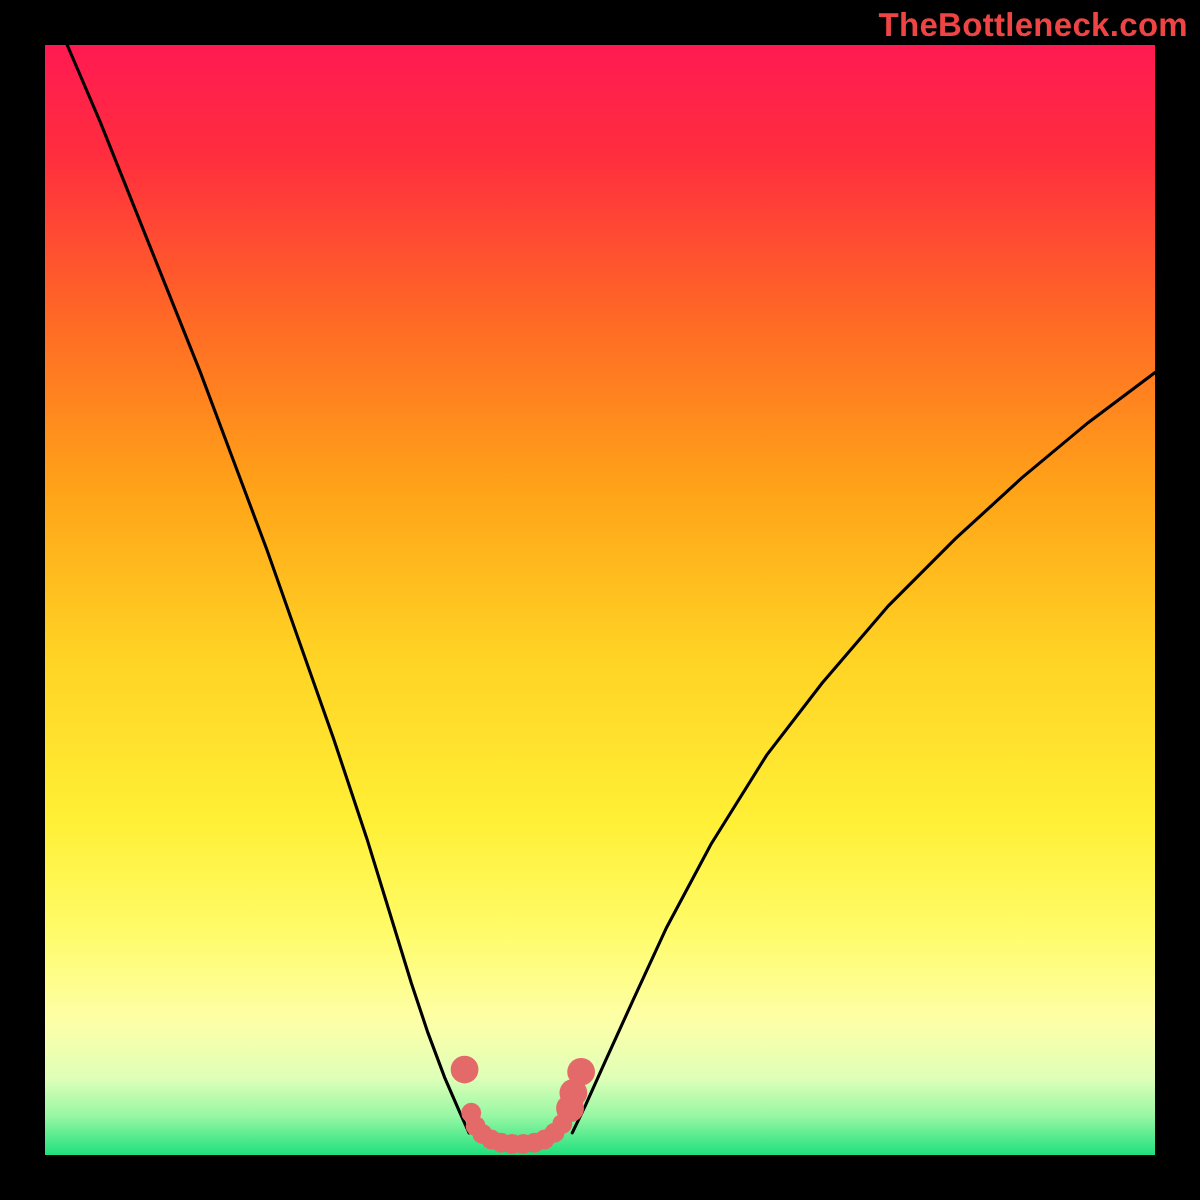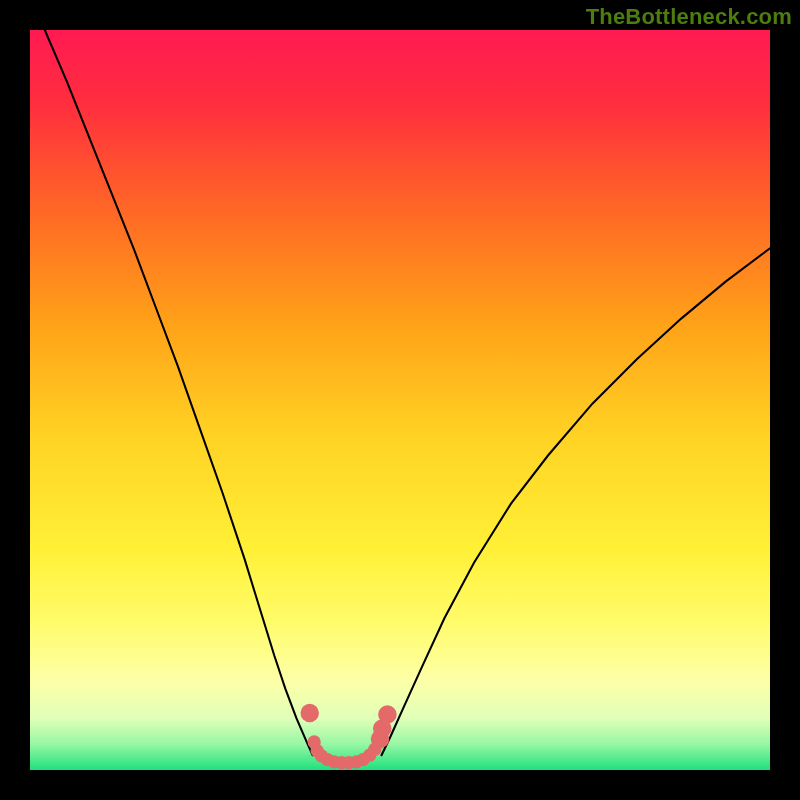--- a/index.html
+++ b/index.html
@@ -26,21 +26,21 @@
     height: 740px;
     overflow: hidden;
   }
   .watermark {
     position: absolute;
     top: 4px;
     right: 8px;
     font-family: Arial, Helvetica, sans-serif;
     font-size: 22px;
     font-weight: 600;
-    color: #4d7c0f;
+    color: #ef4444;
     letter-spacing: 0.2px;
   }
   svg { display: block; }
 </style>
 </head>
 <body>
 
 <div class="frame">
   <div class="plot">
     <svg id="chart-svg" viewBox="0 0 100 100" preserveAspectRatio="none" width="740" height="740">

